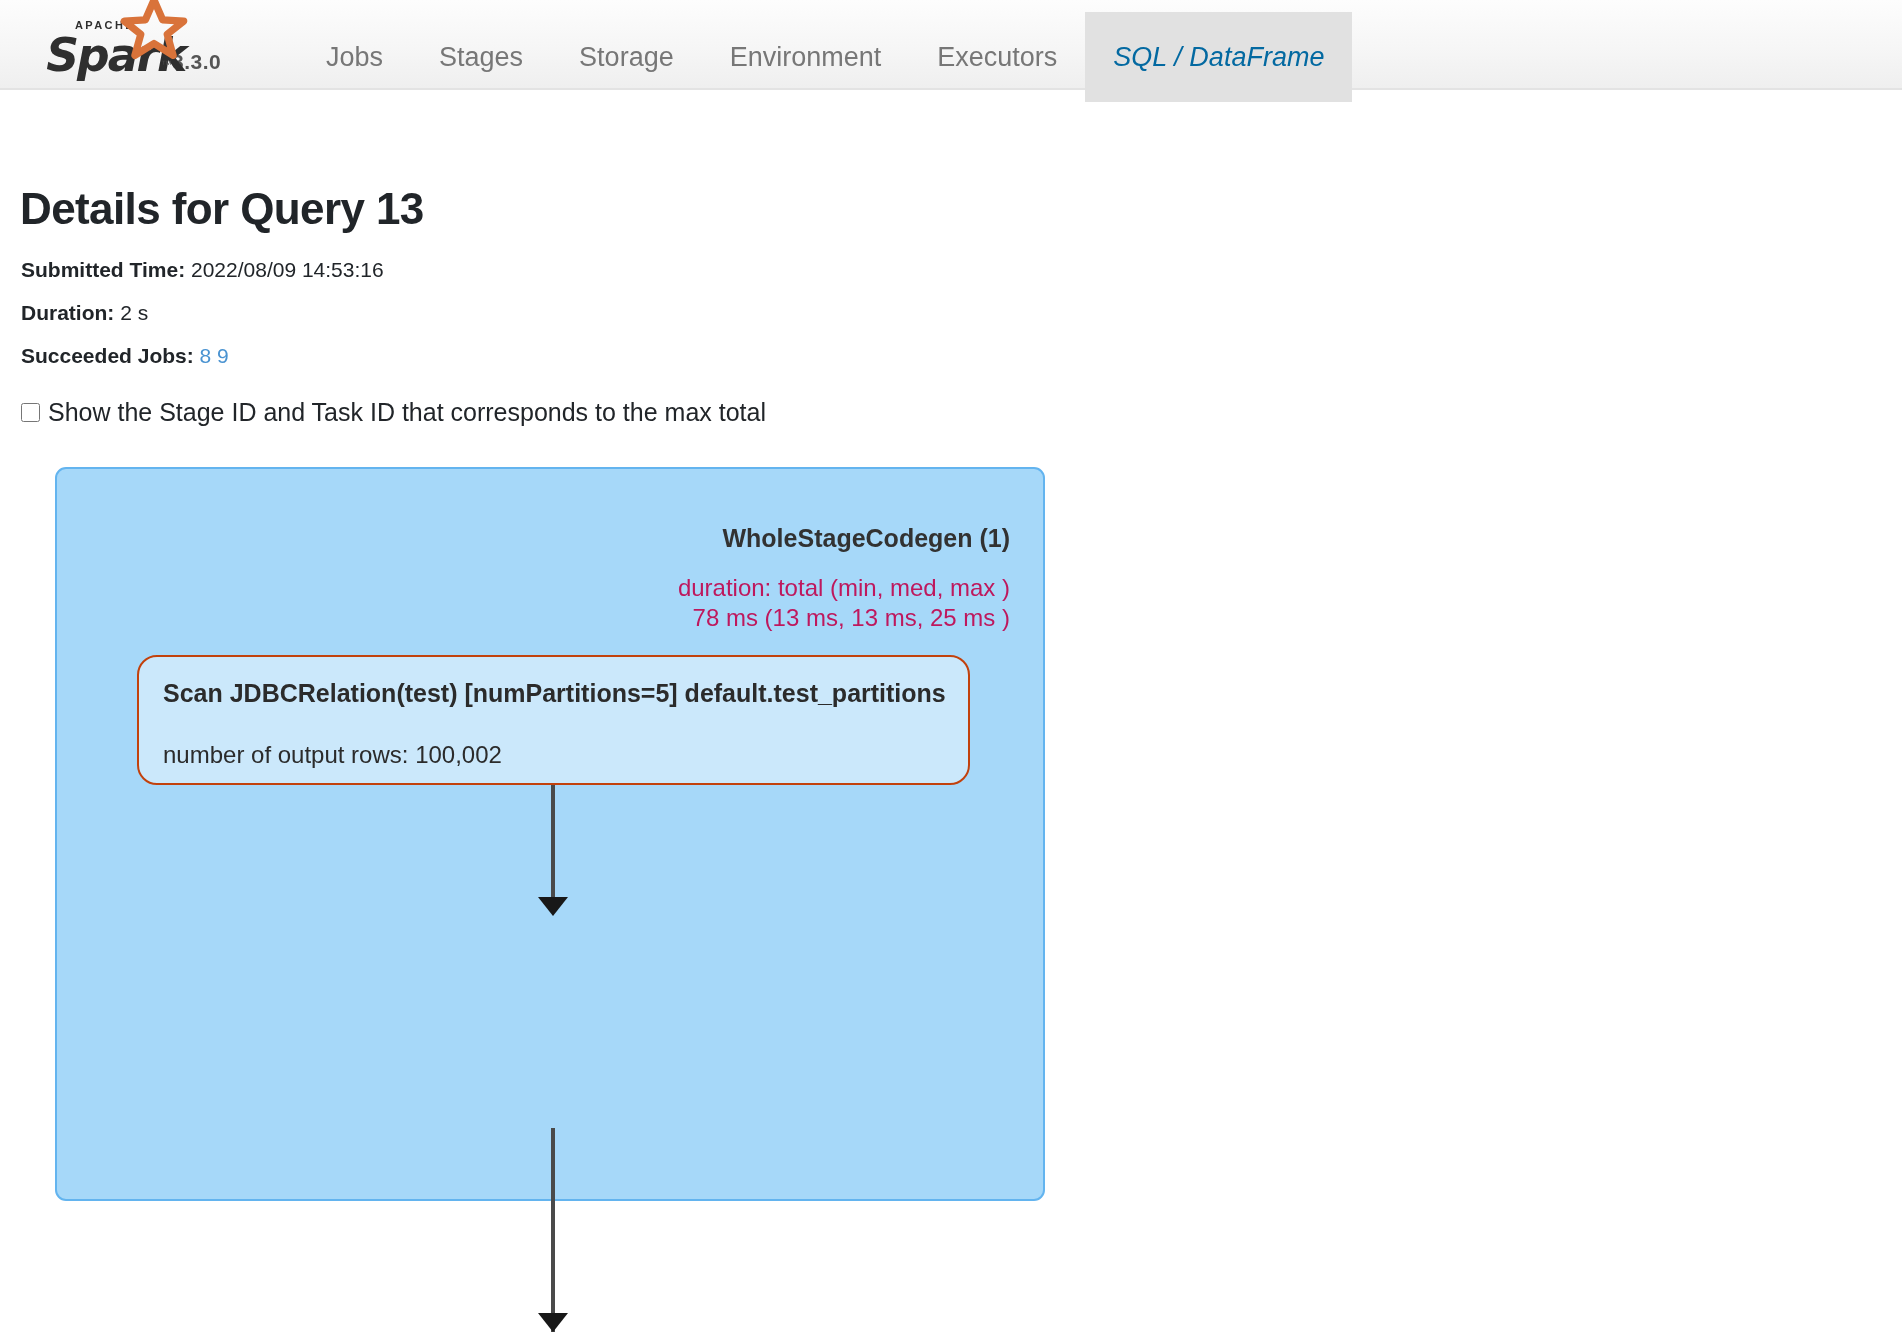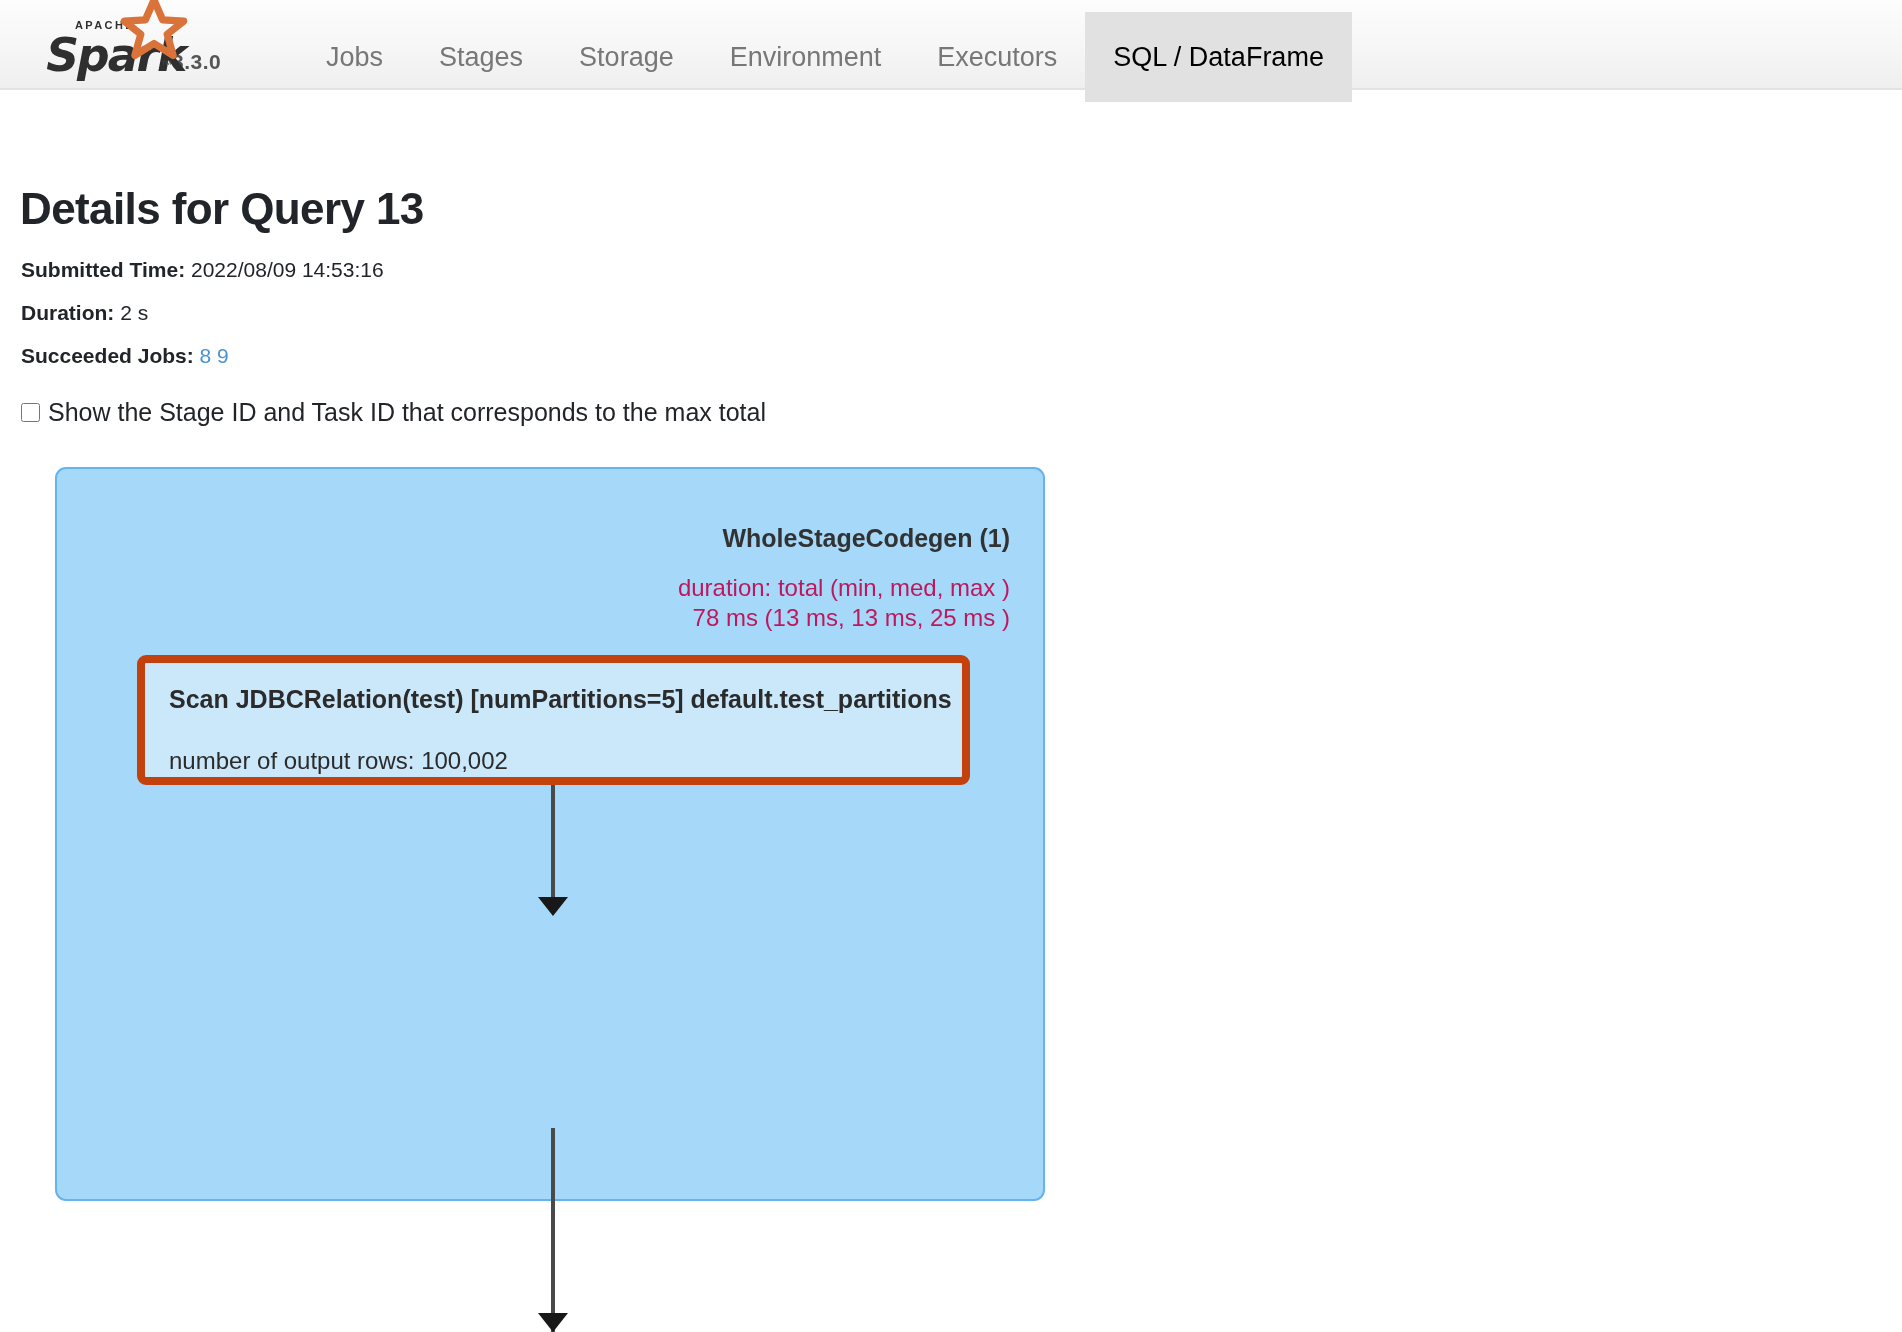--- a/index.html
+++ b/index.html
@@ -94,21 +94,22 @@
     display: flex;
     align-items: center;
     padding: 0 28px;
     font-size: 27px;
     color: #777777;
     cursor: pointer;
     white-space: nowrap;
   }
   .nav-item.active {
     background: #e1e1e1;
-    color: #000000;
+    color: #0369a1;
+    font-style: italic;
   }
 
   
   .page-title {
     position: absolute;
     left: 20px; top: 155px;
     font-size: 44px;
     font-weight: 700;
     letter-spacing: -0.6px;
     color: #212529;
@@ -177,22 +178,22 @@
     line-height: 30px;
     color: #be185d;
     text-align: right;
   }
   .stage-metric .ln { display: block; }
 
   .node {
     position: absolute;
     box-sizing: border-box;
     background: #cbe8fb;
-    border: 8px solid #c2410c;
-    border-radius: 9px;
+    border: 2px solid #c2410c;
+    border-radius: 20px;
     padding: 22px 24px 24px 24px;
   }
   .node-title {
     font-size: 25px;
     font-weight: 700;
     color: #2b2b2b;
     white-space: nowrap;
   }
   .node-metrics {
     margin-top: 34px;

